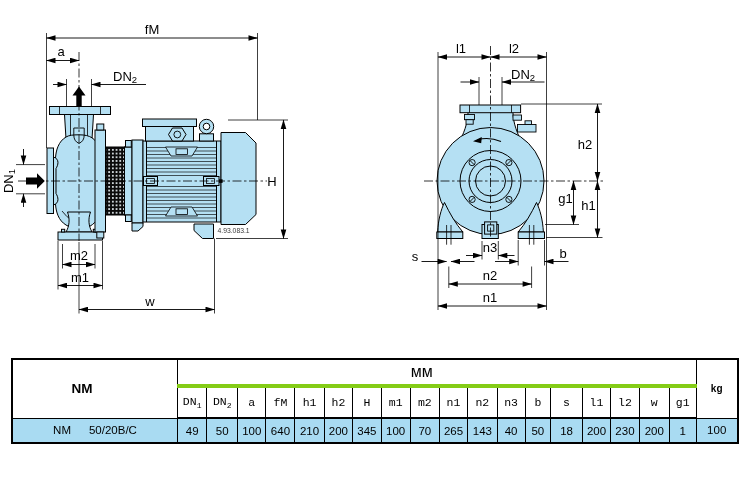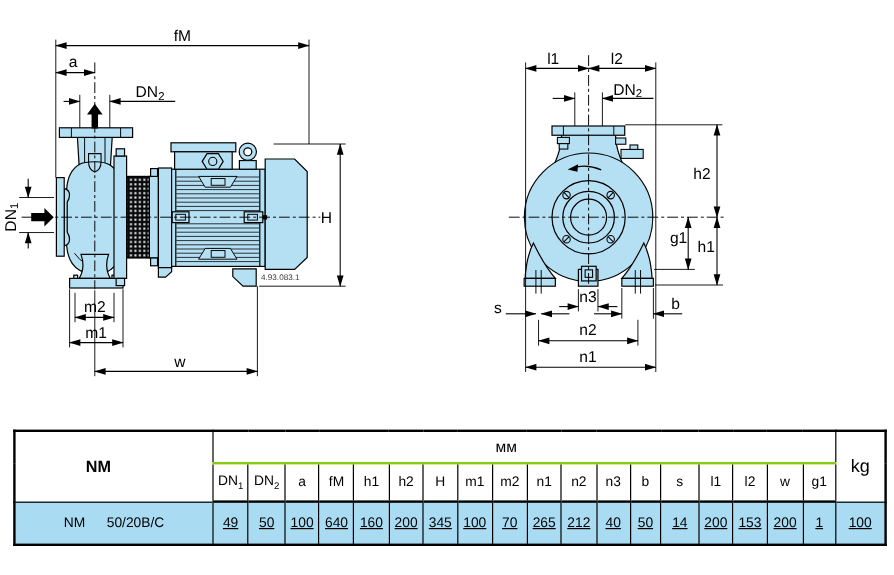--- a/index.html
+++ b/index.html
@@ -7,25 +7,25 @@
   #drawing{position:absolute;left:0;top:0;}
   svg text{fill:#000;font-family:"Liberation Sans",sans-serif;font-size:13px;}
   svg .sub{font-size:9.5px;}
   svg .tiny{font-size:6.8px;fill:#3a3a3a;}
   
   #dim-table{position:absolute;left:11px;top:358px;width:726px;border-collapse:collapse;table-layout:fixed;background:#fff;}
   #dim-table th,#dim-table td{border:1.3px solid #000;padding:0;text-align:center;vertical-align:middle;font-weight:normal;}
   #dim-table{border:2px solid #000;}
   #dim-table .r-unit{height:27px;}
   #dim-table .r-head{height:32px;}
-  #dim-table .r-data{height:36px;text-decoration:underline;}
+  #dim-table .r-data{height:25px;}
   #dim-table th.model{font-weight:bold;font-size:13.5px;padding-right:26px;}
-  #dim-table th.unit{font-size:13px;border-bottom:2px solid #84cc16;padding-right:30px;}
-  #dim-table th.kg{font-size:15px;}
-  #dim-table .r-head th{font-size:11.5px;border-top:1px solid #000;border-bottom:2px solid #000;}
+  #dim-table th.unit{font-size:16px;border-bottom:4px solid #84cc16;padding-right:30px;}
+  #dim-table th.kg{font-size:10px;font-weight:bold;}
+  #dim-table .r-head th{font-size:11.5px;border-top:1px solid #000;border-bottom:2px solid #000;font-family:Liberation Mono, monospace;}
   #dim-table .r-head th sub{font-size:8px;}
   #dim-table .r-data td{font-size:11.5px;}
   #dim-table .r-data td.modelcell{text-align:center;}
   #dim-table .modelcell span{display:inline-block;}
   #dim-table .modelcell .gap{width:18px;}
 </style>
 </head>
 <body>
 
 <svg id="drawing" width="745" height="340" viewBox="0 0 745 340">
@@ -315,30 +315,30 @@
     <th><span>l2</span></th>
     <th><span>w</span></th>
     <th><span>g1</span></th>
   </tr>
   <tr class="r-data" style="background:#a9dbf2;">
     <td class="modelcell"><span>NM</span><span class="gap"></span><span>50/20B/C</span></td>
     <td>49</td>
     <td>50</td>
     <td>100</td>
     <td>640</td>
-    <td>160</td>
+    <td>210</td>
     <td>200</td>
     <td>345</td>
     <td>100</td>
     <td>70</td>
     <td>265</td>
-    <td>212</td>
+    <td>143</td>
     <td>40</td>
     <td>50</td>
-    <td>14</td>
+    <td>18</td>
     <td>200</td>
-    <td>153</td>
+    <td>230</td>
     <td>200</td>
     <td>1</td>
     <td>100</td>
   </tr>
 </tbody>
   </table>
 
 </body></html>

